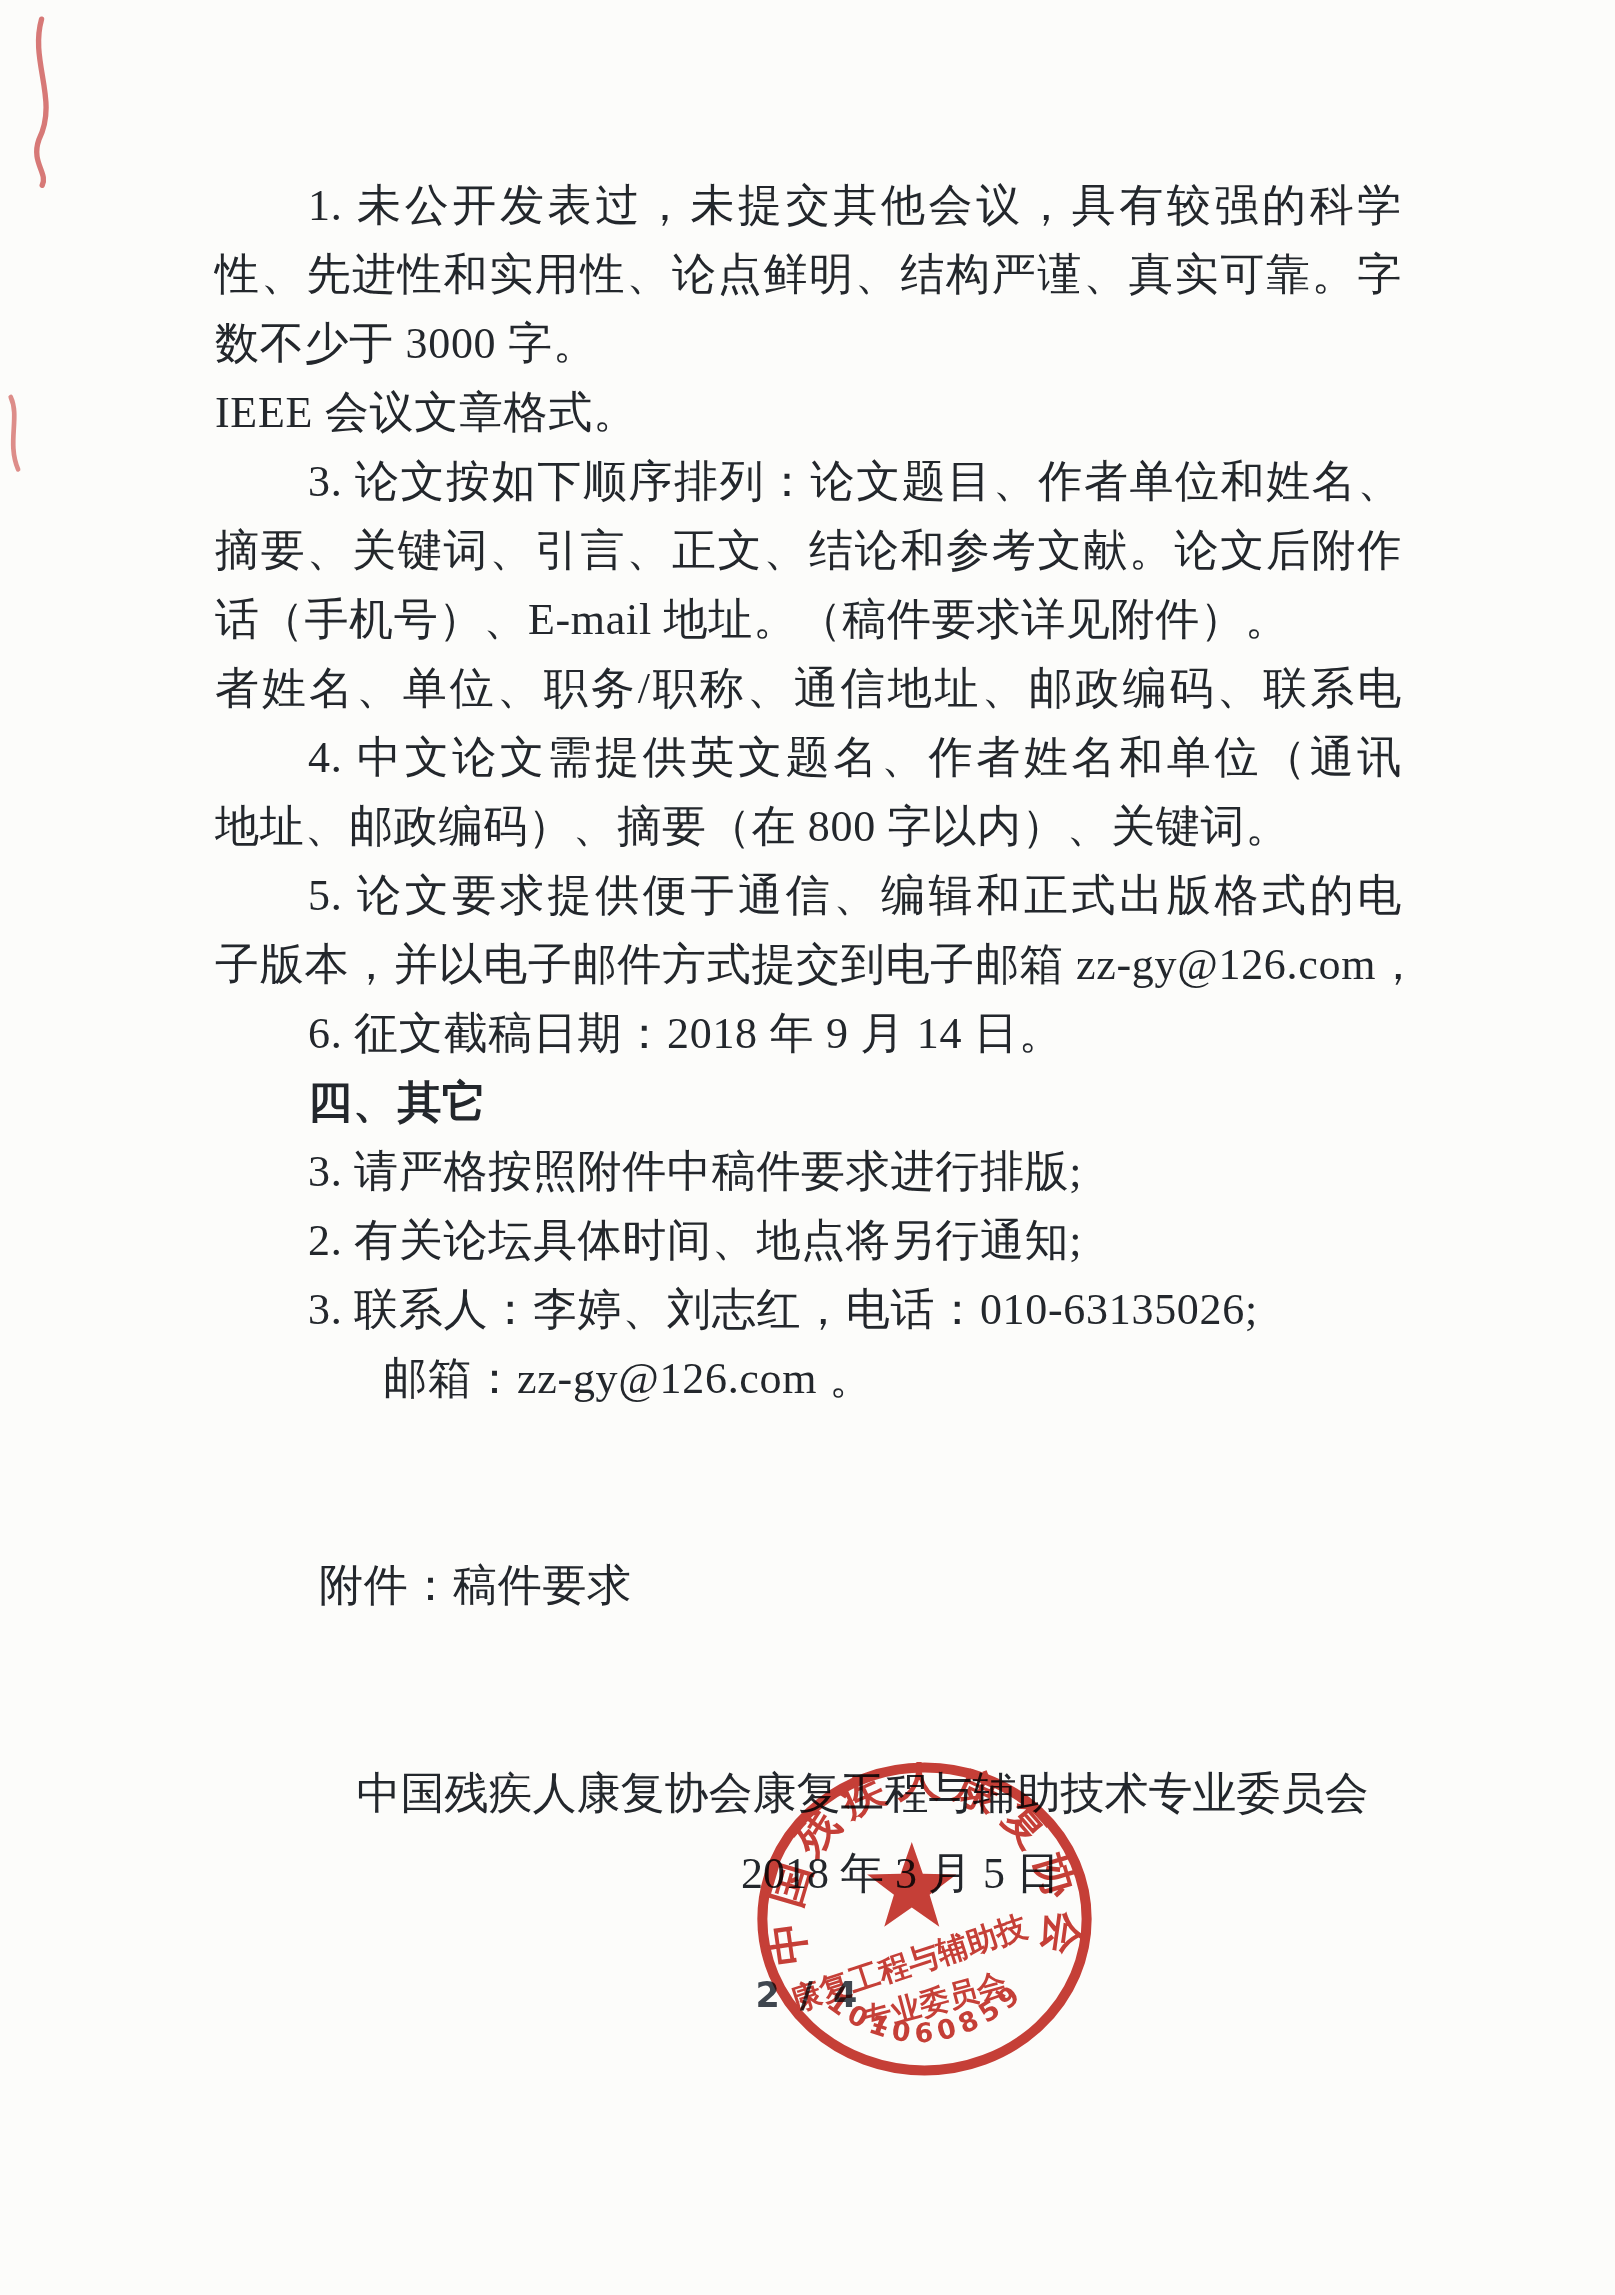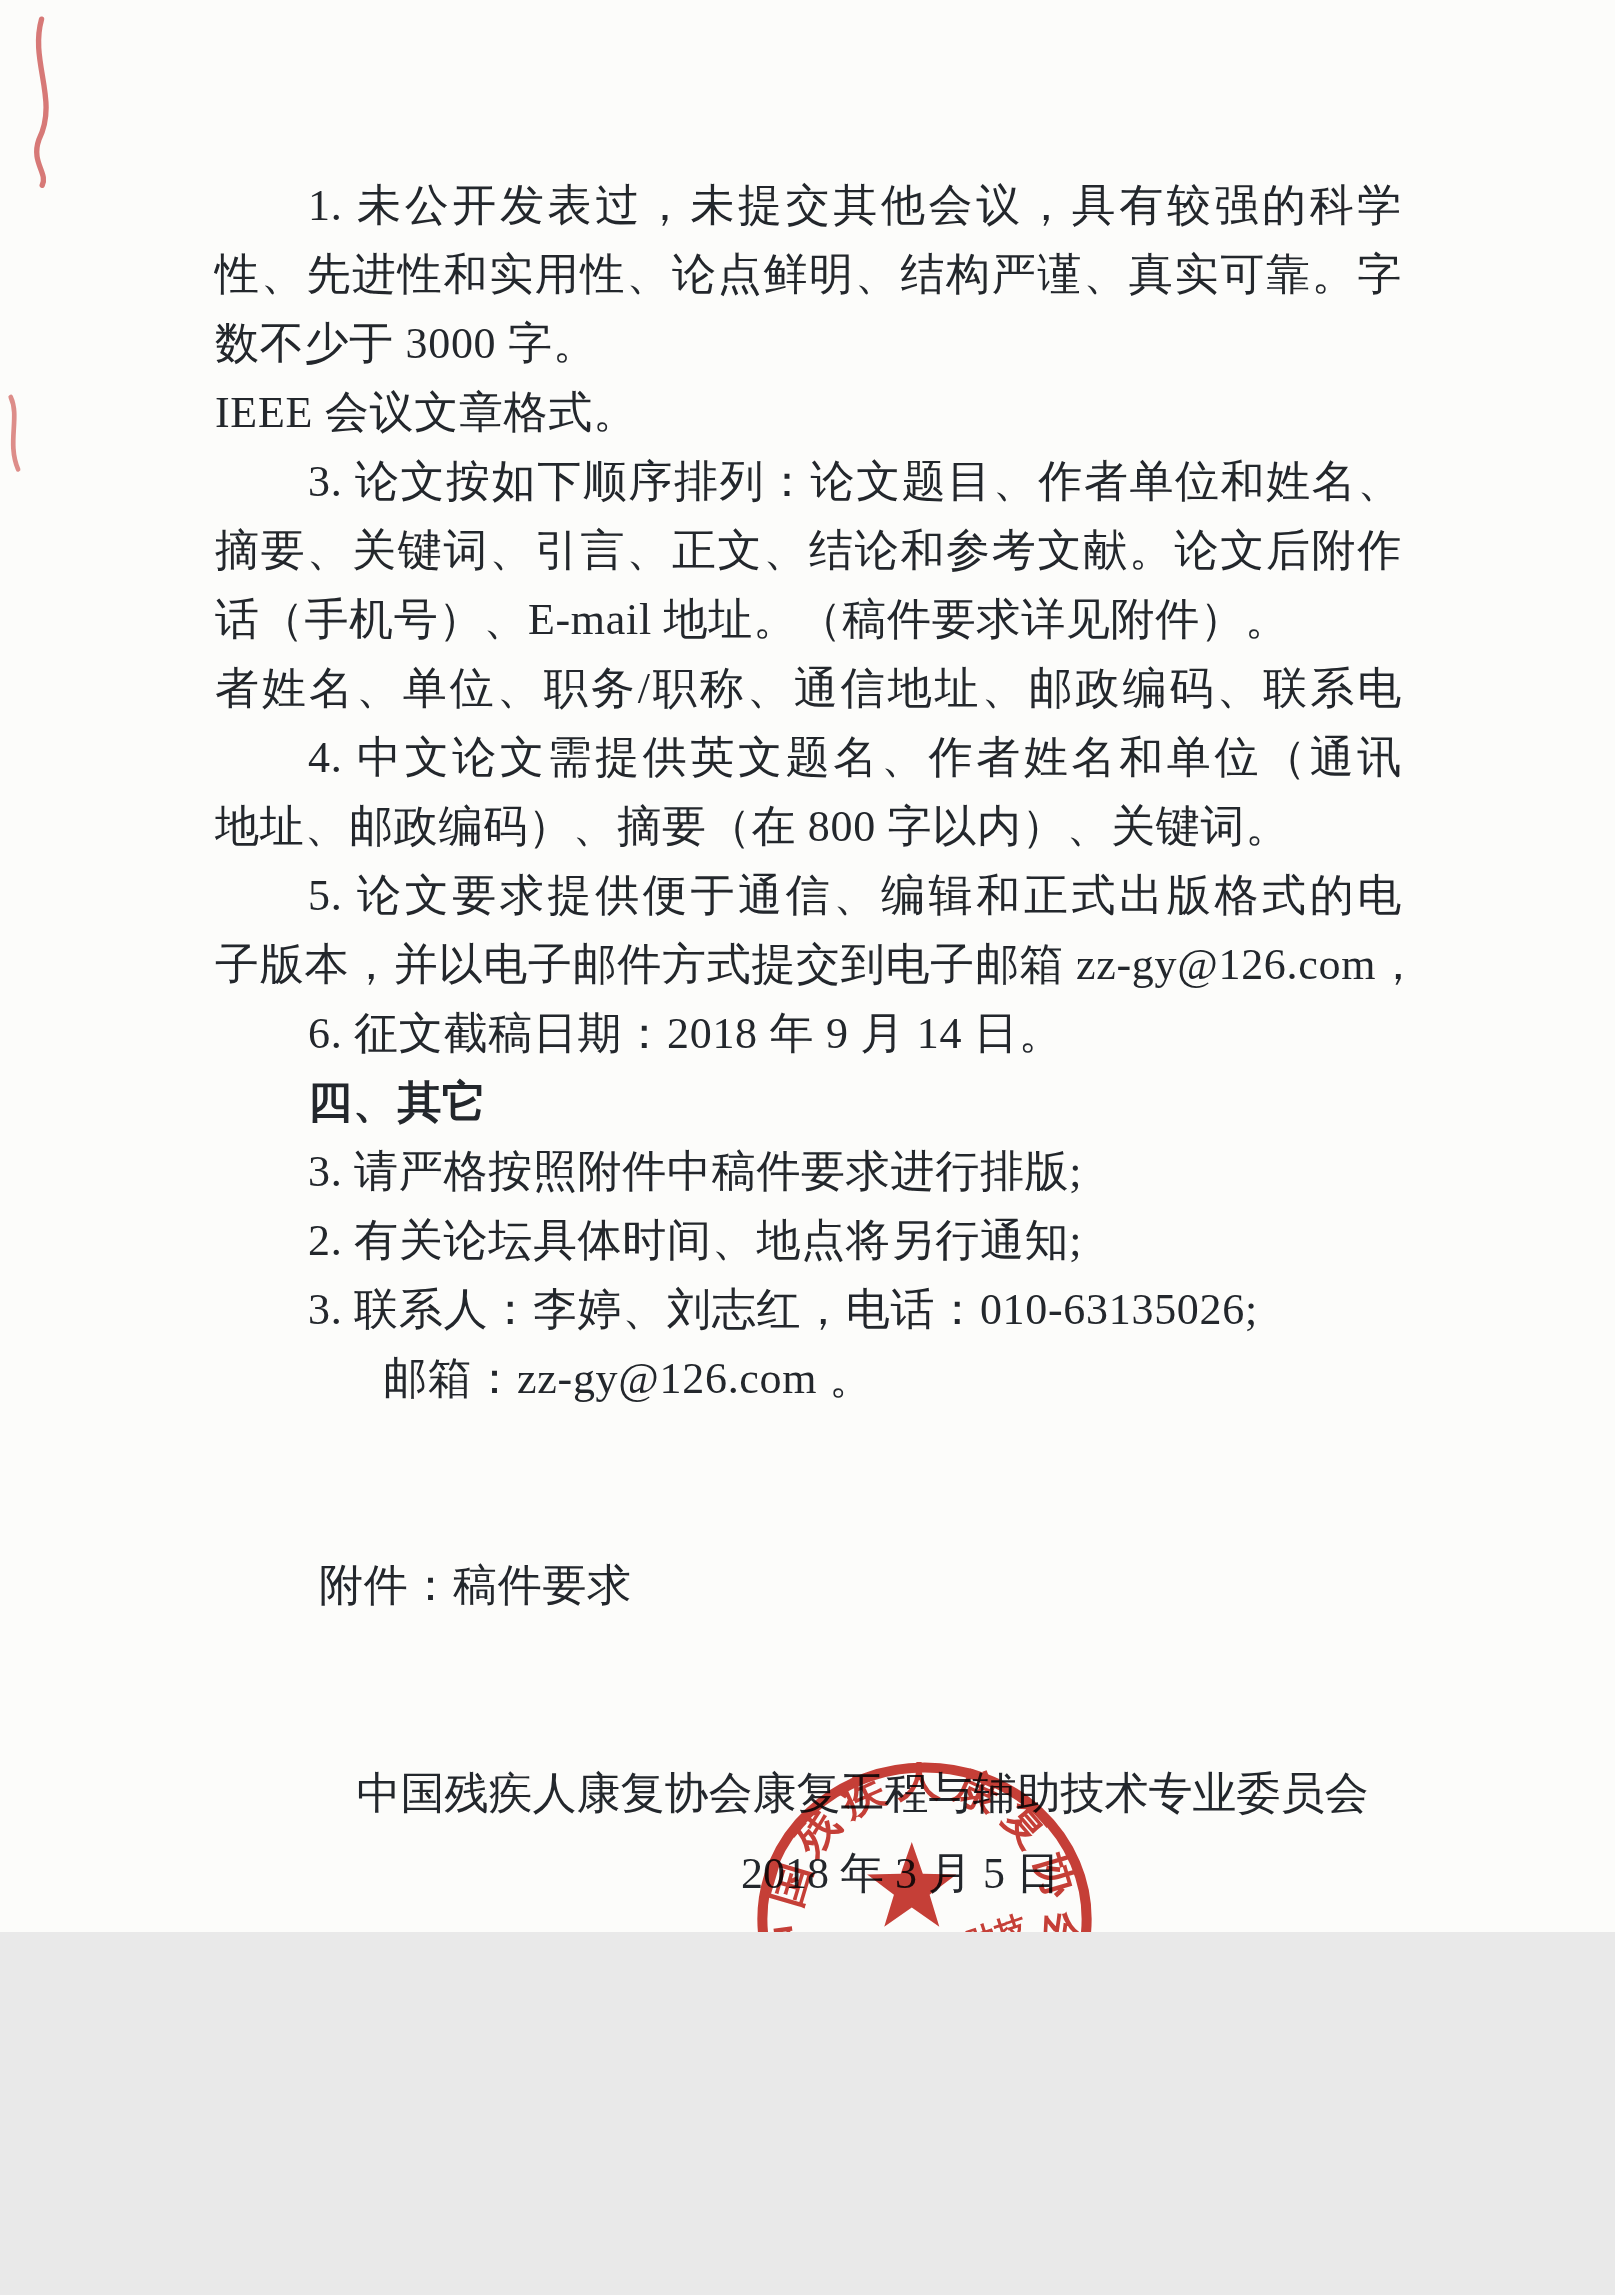--- a/index.html
+++ b/index.html
@@ -1,18 +1,18 @@
 <!DOCTYPE html>
 <html style="font-size:10.7px"><head>
 <meta charset="utf-8">
 <style>
   html,body{margin:0;padding:0;background:#e9e9e9;}
   .page{
     position:relative;
-    width:1616px;height:1932px;
+    width:1616px;height:2295px;
     background:#fcfcfa;
     overflow:hidden;
     font-family:"Liberation Serif","DejaVu Serif",serif;
     color:#23272c;
   }
   .textblock{
     position:absolute;
     left:215px; width:1187px; top:171px;
   }
   .ln{

